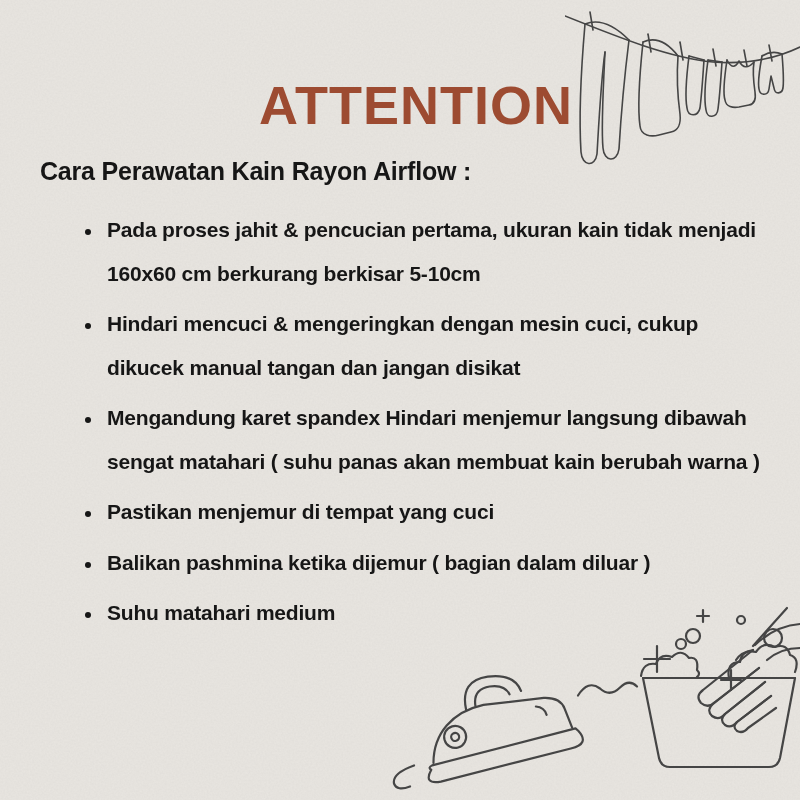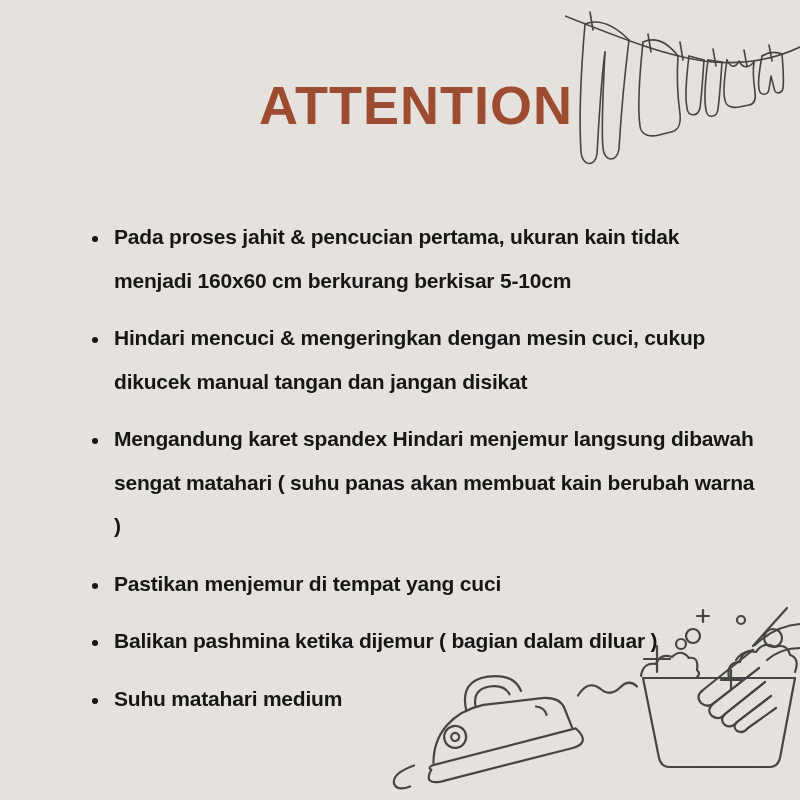--- a/index.html
+++ b/index.html
@@ -54,21 +54,21 @@
     width: 714px;
     margin: 0;
     padding: 0 0 0 34px;
     list-style: disc;
     font-size: 21px;
     font-weight: bold;
     line-height: 43.5px;
     letter-spacing: -0.2px;
     color: var(--text);
   }
-  .bullets li { margin: 14px; padding-left: 4px; }
+  .bullets li { margin: 7px; padding-left: 4px; }
   .bullets li::marker { font-size: 19px; }
 
   .illustration { position: absolute; pointer-events: none; }
   .clothesline { top: 0; right: 0; width: 235px; height: 190px; }
   .iron        { left: 392px; top: 616px; width: 255px; height: 178px; }
   .handwash    { left: 637px; top: 598px; width: 164px; height: 182px; }
 
   .lineart path, .lineart circle, .lineart line {
     fill: none;
     stroke: var(--line-art);
@@ -117,20 +117,21 @@
 
     <path d="M162,60 C159,80 158,94 160,100 C161,107 168,108 174,107 L184,105 C190,104 191,99 190,92 C188,78 188,68 189,62"></path>
     <path d="M162,60 Q168,72 174,61 Q180,72 189,62"></path>
 
     <path d="M197,56 C194,72 193,84 194,89 C195,96 203,96 204,89 L206,76 L209,88 C210,95 217,94 218,88 C219,80 218,66 217,54"></path>
     <path d="M197,56 Q207,50 217,54"></path>
   </svg>
 
   <h1 class="title">ATTENTION</h1>
 
+  <p class="heading">Cara Perawatan Kain Rayon Airflow :</p>
 
   <ul class="bullets">
     <li>Pada proses jahit &amp; pencucian pertama, ukuran kain tidak menjadi 160x60 cm berkurang berkisar 5-10cm</li>
     <li>Hindari mencuci &amp; mengeringkan dengan mesin cuci, cukup dikucek manual tangan dan jangan disikat</li>
     <li>Mengandung karet spandex Hindari menjemur langsung dibawah sengat matahari ( suhu panas akan membuat kain berubah warna )</li>
     <li>Pastikan menjemur di tempat yang cuci</li>
     <li>Balikan pashmina ketika dijemur ( bagian dalam diluar )</li>
     <li>Suhu matahari medium</li>
   </ul>
 

